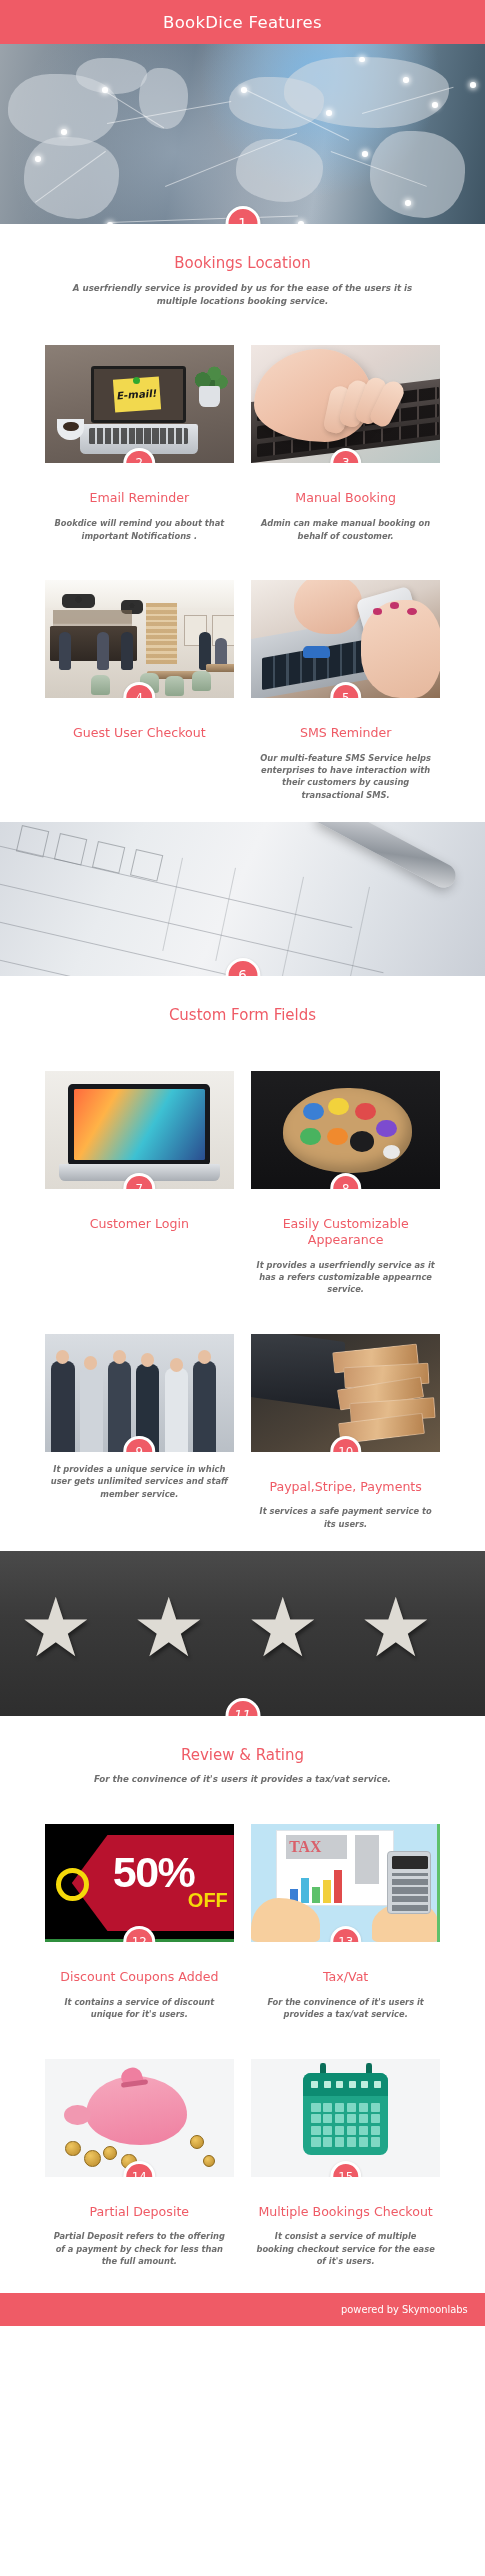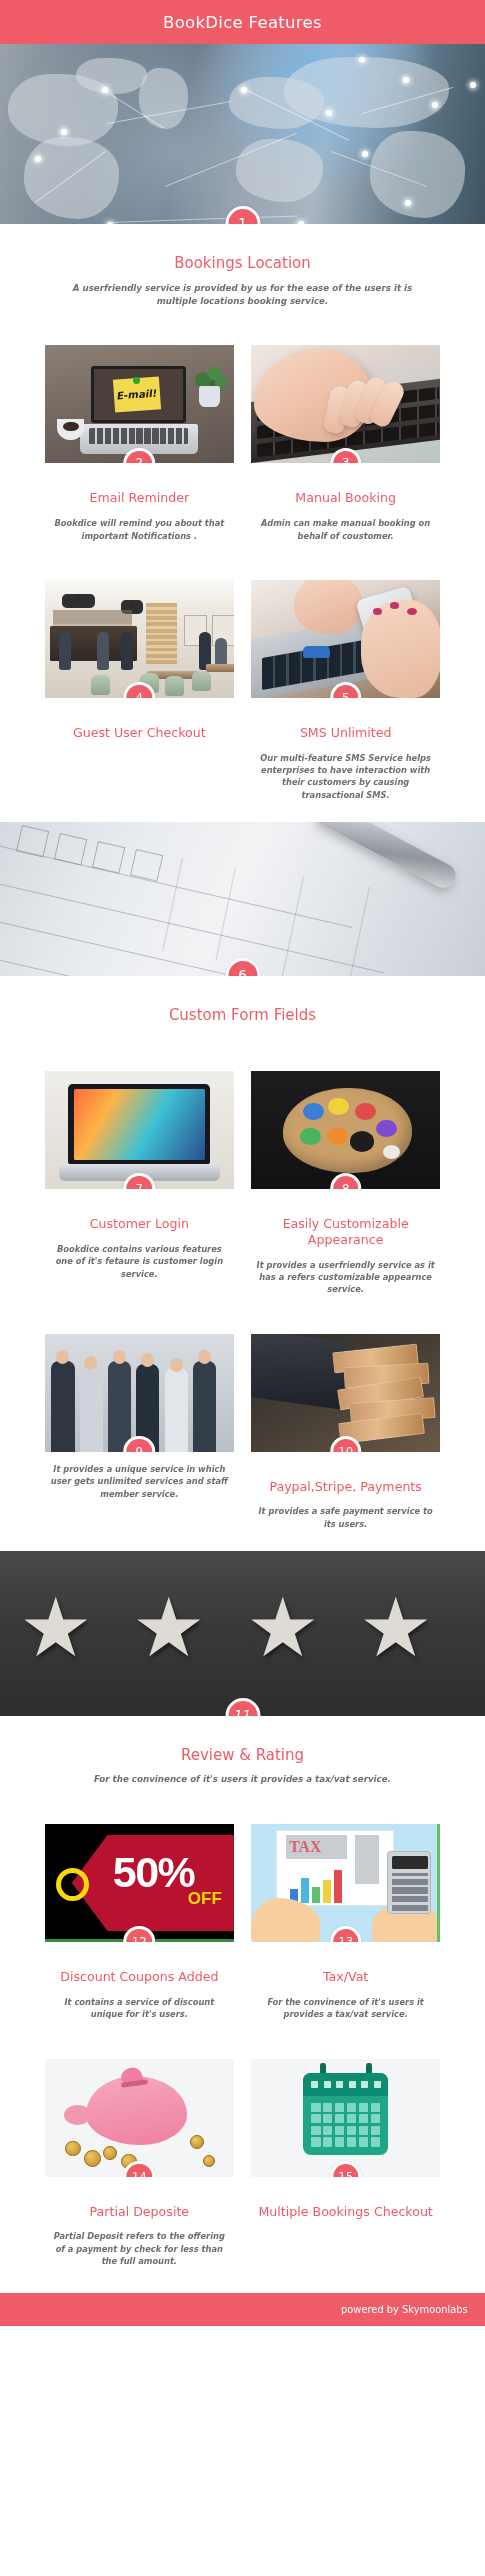--- a/index.html
+++ b/index.html
@@ -420,21 +420,21 @@
     position:absolute; left:11px; top:44px; width:33px; height:33px;
     border:5.5px solid #f5d90a; border-radius:50%;
   }
   .sc-coupon .pct {
     position:absolute; left:68px; top:23.6px;
     color:#ffffff; font-size:43px; font-weight:700; letter-spacing:-1.6px;
     font-family:"Liberation Sans", sans-serif;
   }
   .sc-coupon .off {
     position:absolute; left:143px; top:65px;
-    color:#f5d90a; font-size:17px; font-weight:700;
+    color:#f5d90a; font-size:20px; font-weight:700;
     font-family:"Liberation Sans", sans-serif;
   }
   .sc-coupon .gstrip{ position:absolute; left:0; bottom:0; width:100%;height:3.2px;background:#2f8f3e; }
 
   
   .sc-tax { background:#bfe4f5; }
   .sc-tax .board {
     position:absolute; left:25px; top:6.3px; width:118px; height:76px;
     background:#ffffff; border:0.8px solid #dfe5ea;
   }
@@ -665,21 +665,21 @@
             <div class="handl"></div>
             <div class="phone"></div>
             <div class="handr"></div>
             <div class="nail" style="right:58px; top:28px;"></div>
             <div class="nail" style="right:41px; top:22px;"></div>
             <div class="nail" style="right:23.6px; top:28px;"></div>
           </div>
         </div>
         <div class="badge">5</div>
       </div>
-      <h3>SMS Unlimited</h3>
+      <h3>SMS Reminder</h3>
       <p>Our multi-feature SMS Service helps enterprises to have interaction with their customers by  causing transactional SMS.</p>
     </div>
   </div>
 
   <div class="hero">
     <div class="hero-doc">
       <div class="formline" style="left:-15.8px; top:20.5px;  width:378px; height:1.3px; transform:rotate(13deg);"></div>
       <div class="formline" style="left:-15.8px; top:58px;  width:410px; height:1.3px; transform:rotate(13deg);"></div>
       <div class="formline" style="left:-15.8px; top:96px; width:426px; height:1.3px; transform:rotate(13deg);"></div>
       <div class="formline" style="left:-15.8px; top:134px; width:441px; height:1.3px; transform:rotate(13deg);"></div>
@@ -707,21 +707,20 @@
           <div class="scene sc-login">
             <div class="mon">
                 <div class="mon-in"></div>
               </div>
             <div class="stand"></div>
           </div>
         </div>
         <div class="badge">7</div>
       </div>
       <h3>Customer Login</h3>
-      <p>Bookdice contains various features one of it's fetaure is customer login service.</p>
     </div>
 
     <div class="card">
       <div class="card-img-wrap">
         <div class="card-img">
           <div class="scene sc-palette">
             <div class="pal"></div>
             <div class="thumb"></div>
             <div class="blob" style="left:52px;  top:31.5px; width:20.5px;height:17.3px;background:#3a7fd5;"></div>
             <div class="blob" style="left:77px;  top:27px; width:20.5px;height:17.3px;background:#f2d23c;"></div>
@@ -771,21 +770,21 @@
             <div class="bill" style="left:82px; top:14px;  transform:rotate(-6deg);"></div>
             <div class="bill" style="left:93px; top:31.5px;  transform:rotate(-3deg);"></div>
             <div class="bill" style="left:87px; top:49px;  transform:rotate(-9deg);"></div>
             <div class="bill" style="left:99px; top:66px;  transform:rotate(-4deg);"></div>
             <div class="bill" style="left:88px; top:84px; transform:rotate(-7deg);"></div>
           </div>
         </div>
         <div class="badge">10</div>
       </div>
       <h3>Paypal,Stripe, Payments</h3>
-      <p>It provides a safe payment service to its users.</p>
+      <p>It services a safe payment service to its users.</p>
     </div>
   </div>
 
   <div class="hero">
     <div class="hero-stars">
       <div class="star-glyph" style="left:19px;">★</div>
       <div class="star-glyph" style="left:132px;">★</div>
       <div class="star-glyph" style="left:246px;">★</div>
       <div class="star-glyph" style="left:359px;">★</div>
       <div class="badge italic">11</div>
@@ -908,20 +907,21 @@
                 <div class="gcell"></div>
                   <div class="gcell"></div>
                   <div class="gcell"></div>
               </div>
             </div>
           </div>
         </div>
         <div class="badge">15</div>
       </div>
       <h3>Multiple Bookings Checkout</h3>
+      <p>It consist a service of multiple booking checkout service for the ease of it's users.</p>
     </div>
   </div>
 
   <div class="sec-pad"></div>
 
   <div class="footer">
     <span>powered by Skymoonlabs</span>
   </div>
 
 </div>

